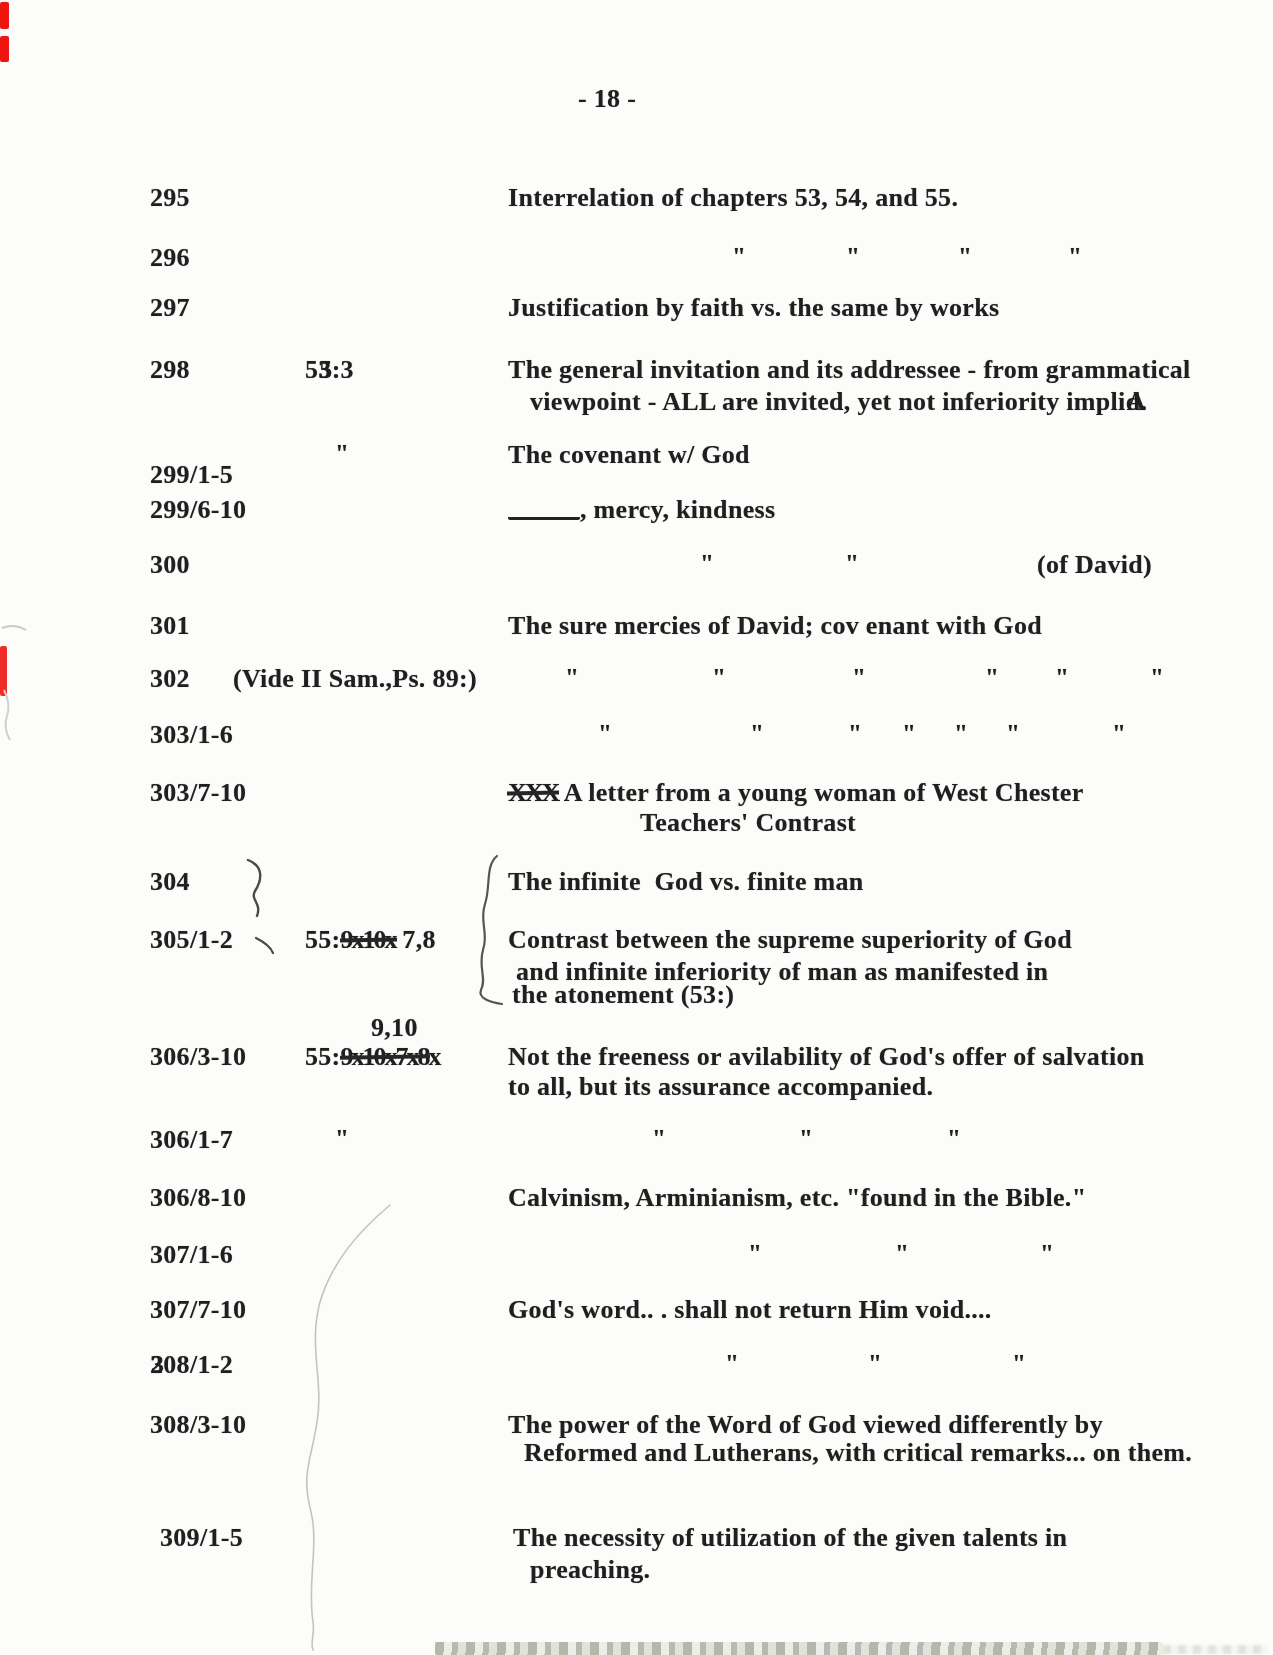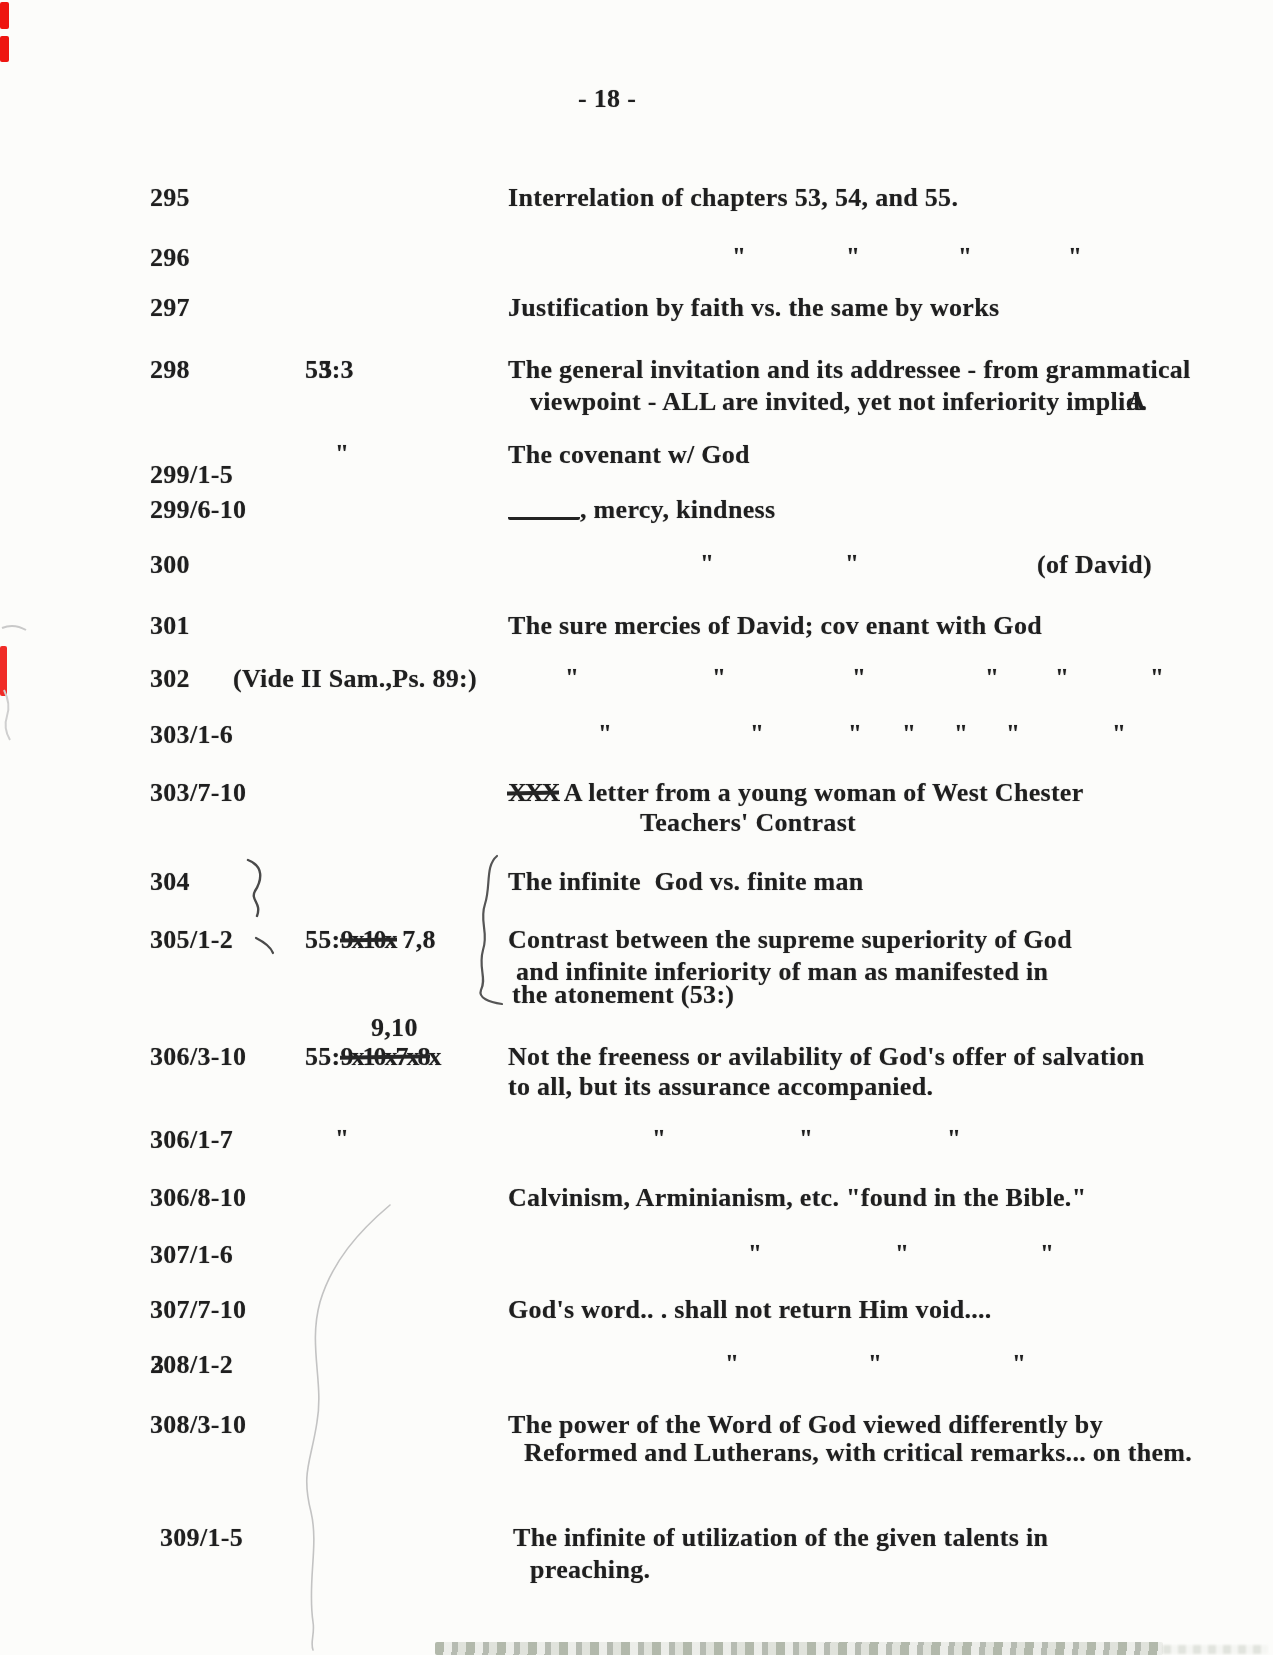--- a/index.html
+++ b/index.html
@@ -175,21 +175,21 @@
         <span class="ditto" style="left: 868px;">"</span>
         <span class="ditto" style="left: 1012px;">"</span>
       </div>
       <div class="row" style="top: 1410px;">
         <span class="num" style="left: 150px;">308/3-10</span>
         <div class="line" style="left: 508px; top: 0px;"><span>The power of the Word of God viewed differently by</span></div>
         <div class="line" style="left: 524px; top: 28px;"><span>Reformed and Lutherans, with critical remarks... on them.</span></div>
       </div>
       <div class="row" style="top: 1523px;">
         <span class="num" style="left: 160px;">309/1-5</span>
-        <div class="line" style="left: 513px; top: 0px;"><span>The infinite of utilization of the given talents in</span></div>
+        <div class="line" style="left: 513px; top: 0px;"><span>The necessity of utilization of the given talents in</span></div>
         <div class="line" style="left: 530px; top: 32px;"><span>preaching.</span></div>
       </div>
     </div>
 
   <div class="red-mark" style="left:0;top:2px;width:9px;height:27px;"></div>
   <div class="red-mark" style="left:0;top:36px;width:9px;height:26px;"></div>
   <div class="red-mark" style="left:0;top:646px;width:7px;height:50px;opacity:.9;"></div>
 
   <svg id="marks" width="1273" height="1655" viewBox="0 0 1273 1655">
 

